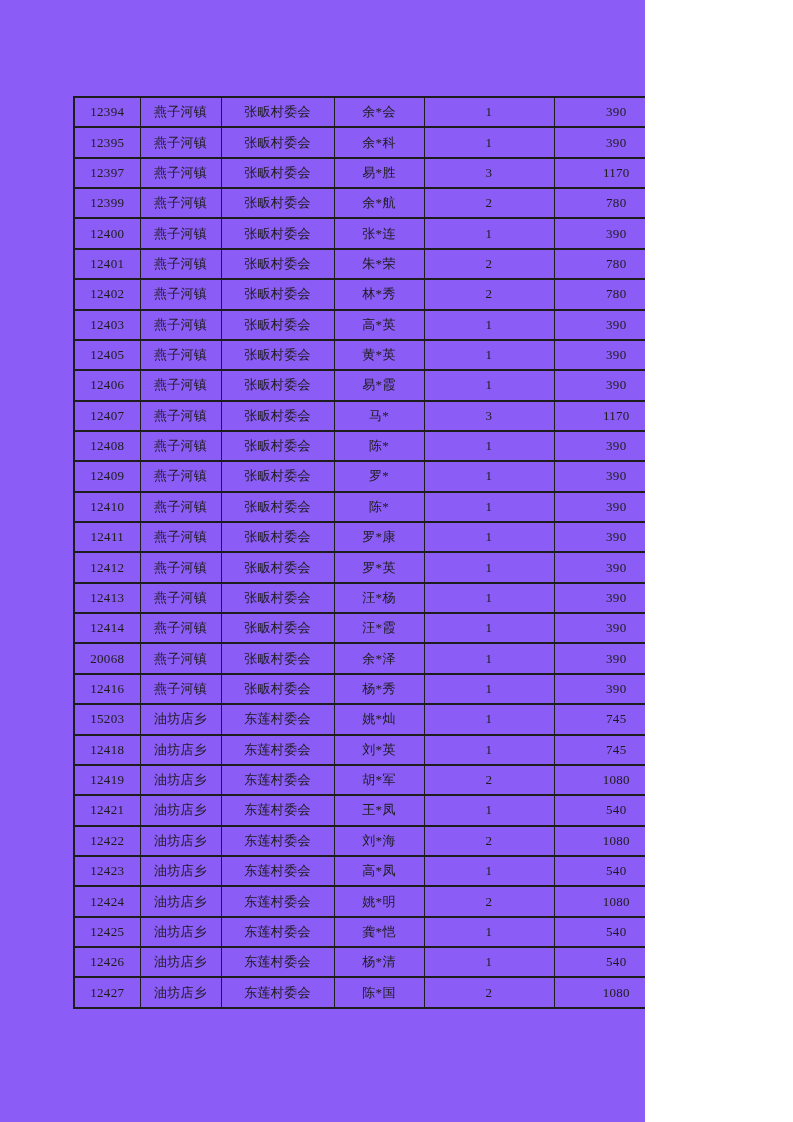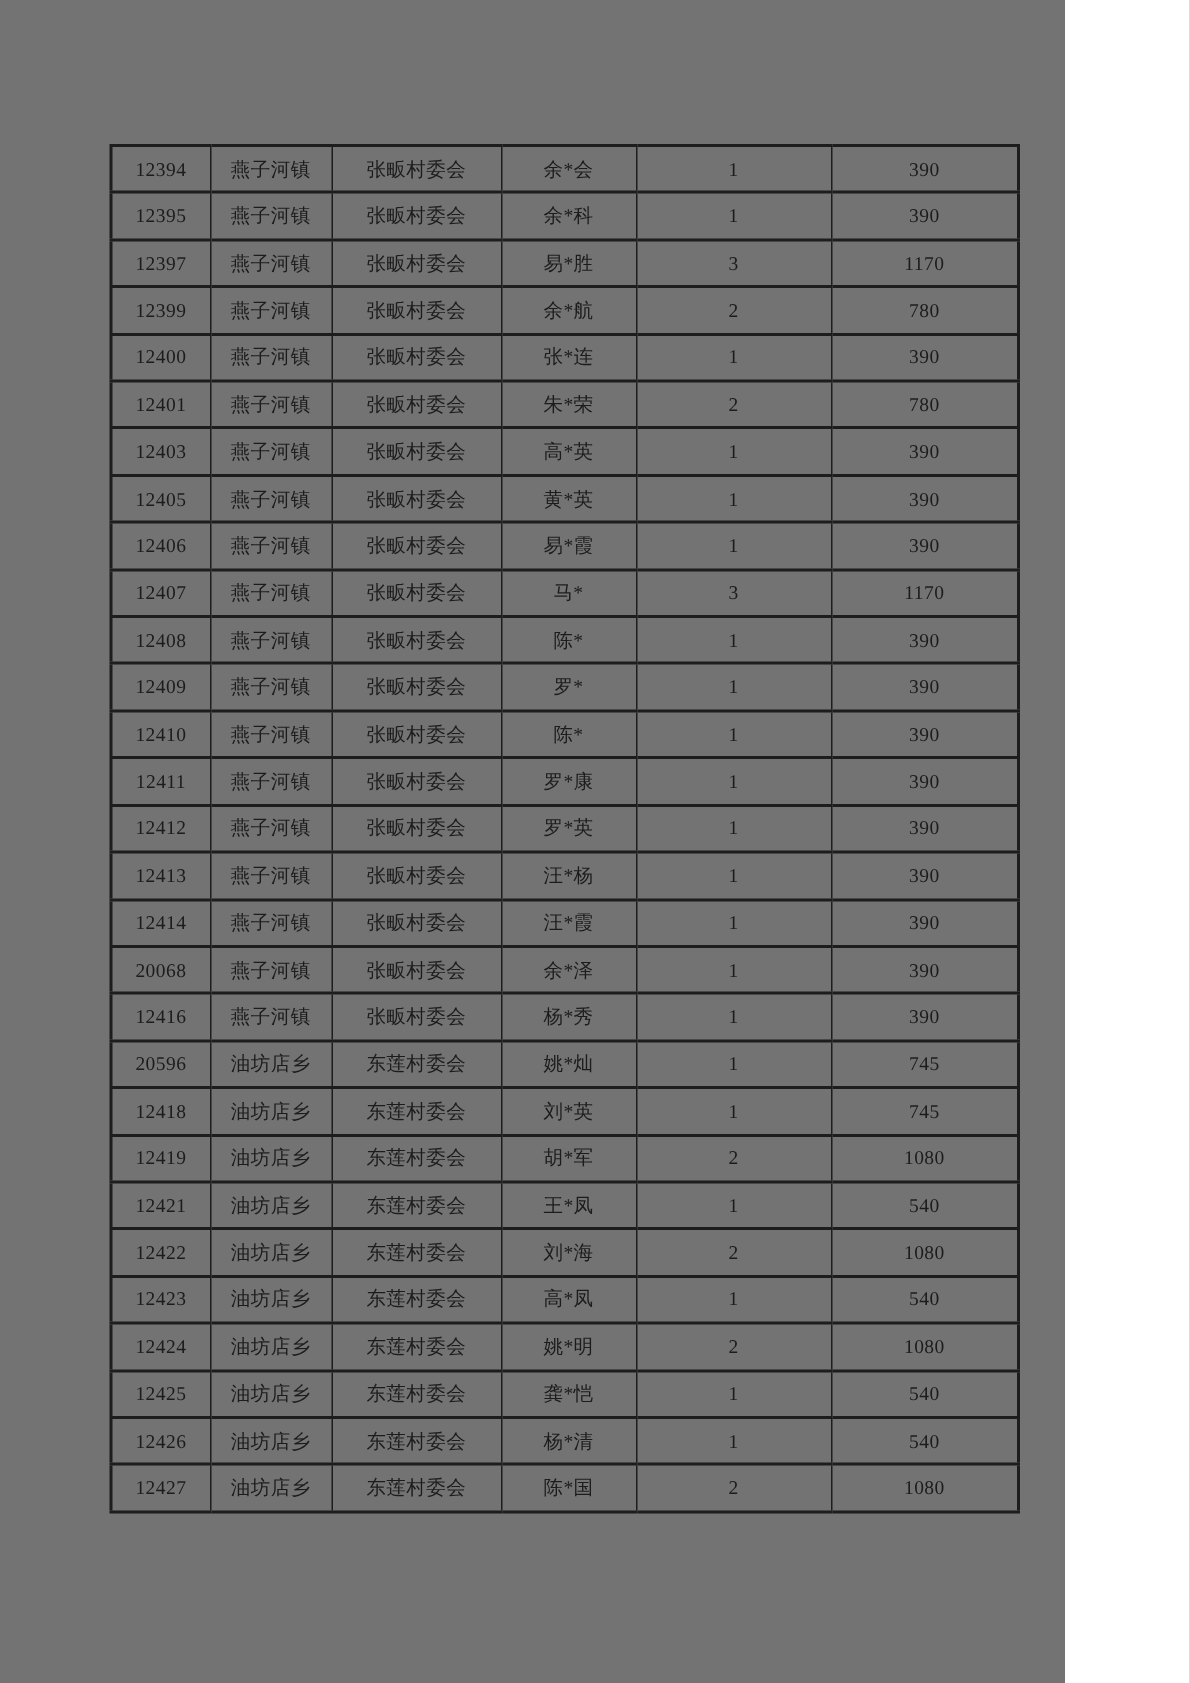--- a/index.html
+++ b/index.html
@@ -2,23 +2,23 @@
 <html><head>
 <meta charset="utf-8">
 <style>
   html, body {
     margin: 0;
     padding: 0;
     background: #ffffff;
   }
   .page {
     position: relative;
-    width: 710px;
+    width: 645px;
     height: 1122px;
-    background: #737373;
+    background: #8b5cf6;
     overflow: hidden;
     font-family: "Liberation Serif", "DejaVu Serif", serif;
   }
   table.data-table {
     position: absolute;
     left: 73px;
     top: 96px;
     width: 605px;
     height: 913px;
     border-collapse: collapse;
@@ -96,20 +96,28 @@
         </tr>
         <tr>
           <td>12401</td>
           <td>燕子河镇</td>
           <td>张畈村委会</td>
           <td>朱*荣</td>
           <td>2</td>
           <td>780</td>
         </tr>
         <tr>
+          <td>12402</td>
+          <td>燕子河镇</td>
+          <td>张畈村委会</td>
+          <td>林*秀</td>
+          <td>2</td>
+          <td>780</td>
+        </tr>
+        <tr>
           <td>12403</td>
           <td>燕子河镇</td>
           <td>张畈村委会</td>
           <td>高*英</td>
           <td>1</td>
           <td>390</td>
         </tr>
         <tr>
           <td>12405</td>
           <td>燕子河镇</td>
@@ -200,21 +208,21 @@
         </tr>
         <tr>
           <td>12416</td>
           <td>燕子河镇</td>
           <td>张畈村委会</td>
           <td>杨*秀</td>
           <td>1</td>
           <td>390</td>
         </tr>
         <tr>
-          <td>20596</td>
+          <td>15203</td>
           <td>油坊店乡</td>
           <td>东莲村委会</td>
           <td>姚*灿</td>
           <td>1</td>
           <td>745</td>
         </tr>
         <tr>
           <td>12418</td>
           <td>油坊店乡</td>
           <td>东莲村委会</td>

